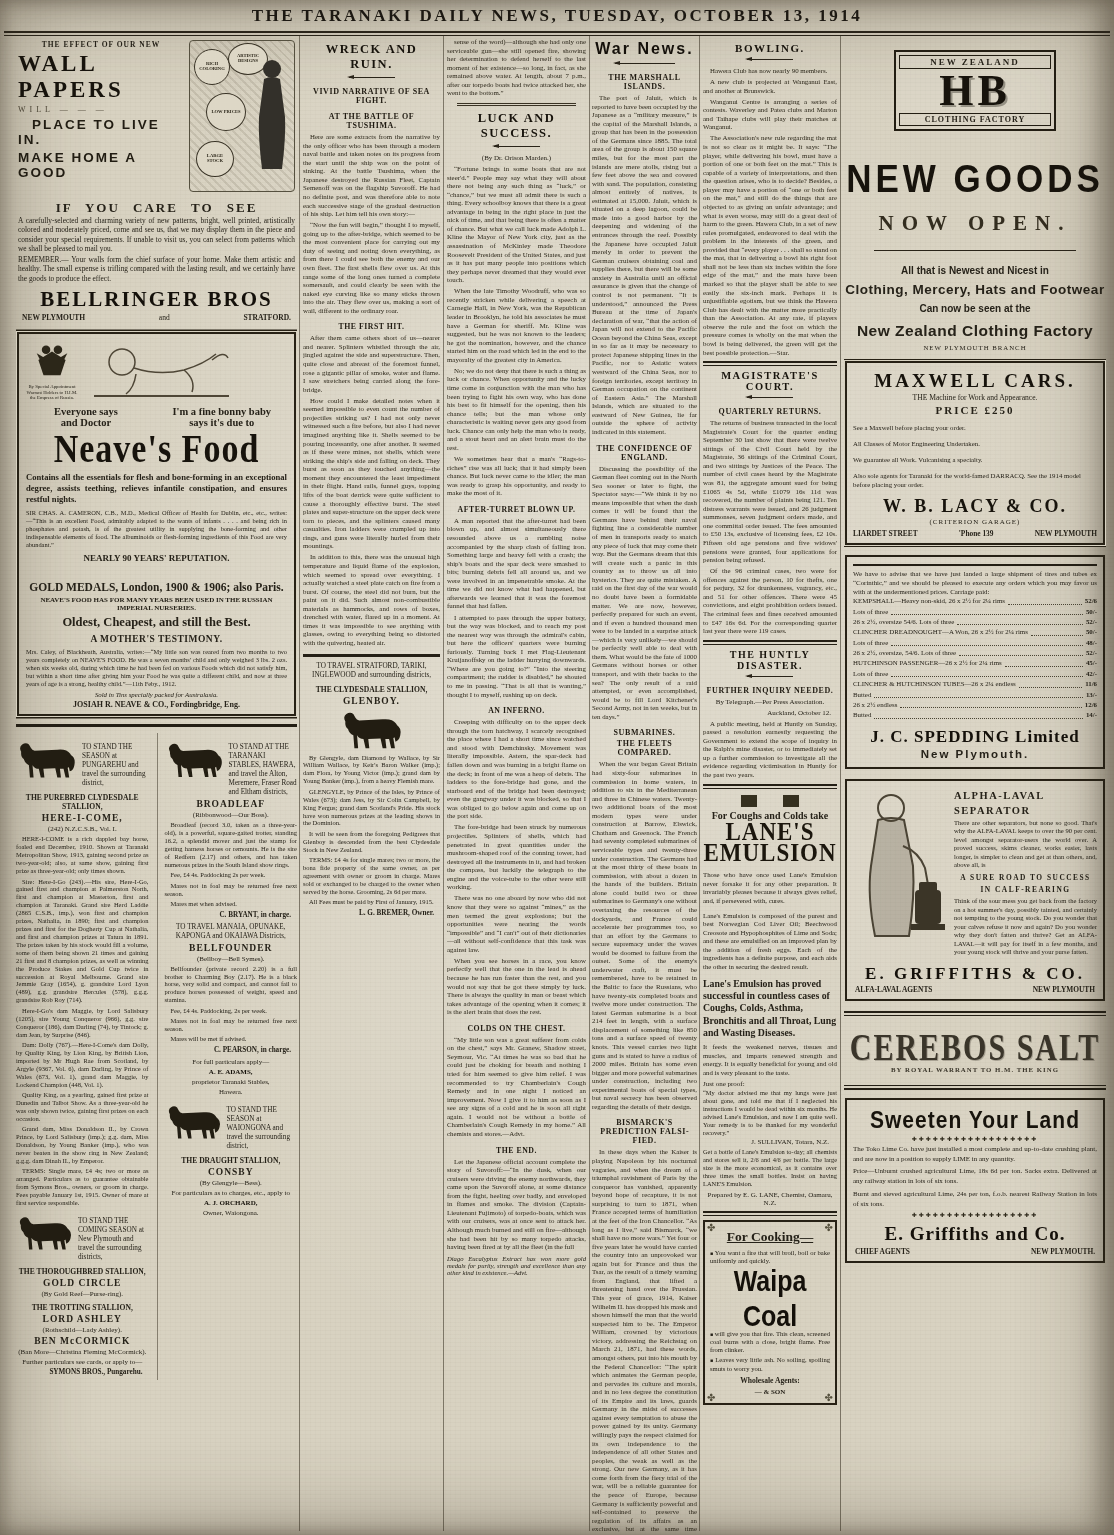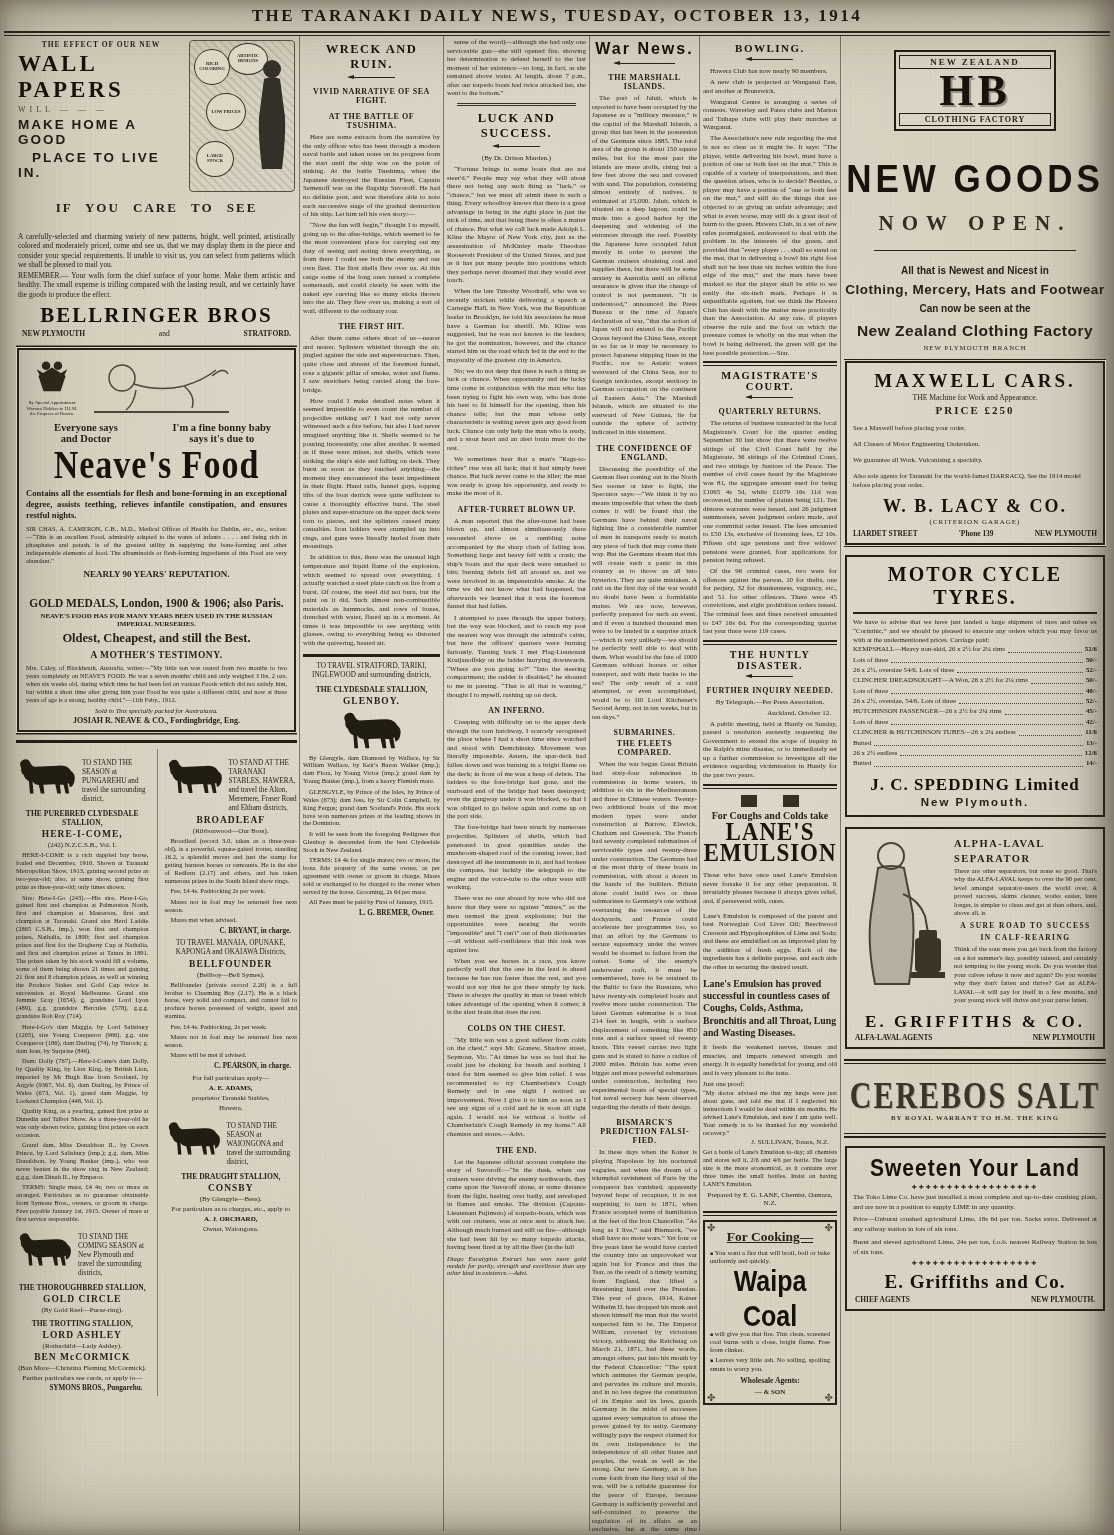--- a/index.html
+++ b/index.html
@@ -41,21 +41,21 @@
   .adbox{border:2px solid #272115;padding:5px 6px;margin:0 1px 10px;background:rgba(255,255,255,0.06);}
   .dbl{box-shadow:0 0 0 1px #d8d2c1, 0 0 0 2px #272115;}
   .adsmall{font-size:6.6px;line-height:1.25;text-align:justify;}
 
   
   #wallad{padding:2px 2px 0;}
   .wp-kicker{font-size:7.5px;font-weight:bold;text-align:center;letter-spacing:1px;}
   .wp-title{font-size:23px;font-weight:bold;letter-spacing:3px;margin:2px 0 0;color:#17130c;}
   .wp-will{font-size:8px;letter-spacing:4px;margin:2px 0;color:#4a4334;}
   .wp-make{font-size:13.5px;font-weight:bold;letter-spacing:2px;font-family:"Liberation Sans",sans-serif;color:#211c12;margin:3px 0 0;}
-  .wp-care{font-size:13px;font-weight:bold;letter-spacing:2px;text-align:center;margin:5px 0 16px;word-spacing:8px;}
+  .wp-care{font-size:13px;font-weight:bold;letter-spacing:2px;text-align:center;margin:5px 0 0;word-spacing:8px;}
   .wp-firm{font-size:21px;font-weight:bold;text-align:center;letter-spacing:2px;margin:4px 0 1px;color:#14100a;}
   .wp-places{display:flex;justify-content:space-between;font-size:7.5px;font-weight:bold;padding:0 4px 4px;}
   .wp-illo{position:relative;width:104px;height:150px;border:1px solid #55503f;border-radius:4px;float:right;margin:0 0 3px 5px;background:
      repeating-linear-gradient(45deg, rgba(70,60,40,0.12) 0 2px, rgba(0,0,0,0) 2px 6px);}
   .badge{position:absolute;border:1px solid #3a3427;border-radius:50%;background:#ddd7c6;font-size:4.6px;font-weight:bold;text-align:center;display:flex;align-items:center;justify-content:center;line-height:1.05;padding:2px;color:#2a2518;}
   .wp-man{position:absolute;right:2px;top:6px;width:40px;height:140px;}
 
   
   #neavesad{border:2px solid #272115;box-shadow:0 0 0 1px #d8d2c1,0 0 0 2.5px #272115;padding:6px 7px 4px;margin:6px 1px 8px;}
   .nv-says{display:flex;justify-content:space-between;font-size:10.5px;font-weight:bold;text-align:center;margin-top:2px;}
@@ -187,22 +187,22 @@
         <div class="badge" style="left:38px;top:2px;width:34px;height:26px">ARTISTIC DESIGNS</div>
         <div class="badge" style="left:16px;top:52px;width:34px;height:32px">LOW PRICES</div>
         <div class="badge" style="left:6px;top:100px;width:32px;height:30px">LARGE STOCK</div>
         <svg class="wp-man" viewBox="0 0 40 120" fill="#33302a">
             <use href="#figure"></use>
           </svg>
       </div>
       <div class="wp-kicker">THE EFFECT OF OUR NEW</div>
       <div class="wp-title">WALL PAPERS</div>
       <div class="wp-will">WILL  — — —</div>
+      <div class="wp-make" style="text-indent:14px">PLACE TO LIVE IN.</div>
       <div class="wp-make">MAKE HOME A GOOD</div>
-      <div class="wp-make" style="text-indent:14px">PLACE TO LIVE IN.</div>
       <div style="clear:both"></div>
       <div class="wp-care">IF YOU CARE TO SEE</div>
       <div class="adsmall" style="font-size:7.4px">A carefully-selected and charming variety of new patterns, bright, well printed, artistically colored and moderately priced, come and see us, that we may display them in the piece and consider your special requirements. If unable to visit us, you can select from patterns which we shall be pleased to mail you.</div>
       <div class="adsmall" style="font-size:7.4px;margin-top:2px">REMEMBER.— Your walls form the chief surface of your home. Make them artistic and healthy. The small expense is trifling compared with the lasting result, and we certainly have the goods to produce the effect.</div>
       <div class="wp-firm">BELLRINGER BROS</div>
       <div class="wp-places">
         <span>NEW PLYMOUTH</span>
         <span style="font-weight:normal">and</span>
         <span>STRATFORD.</span>
       </div>
@@ -517,21 +517,20 @@
       <div class="mx-firm">W. B. LACY &amp; CO.</div>
       <div class="mx-gar">(CRITERION GARAGE)</div>
       <div class="mx-row">
         <span>LIARDET STREET</span>
         <span>'Phone 139</span>
         <span>NEW PLYMOUTH</span>
       </div>
     </div>
 
     <div class="adbox">
-      <div class="ty-name">MOTOR CYCLE TYRES.</div>
       <div class="ty-rule"></div>
       <div class="ty-intro">We have to advise that we have just landed a large shipment of tires and tubes ex “Corinthic,” and we should be pleased to execute any orders which you may favor us with at the undermentioned prices.  Carriage paid:</div>
       <div>
           <div class="prow">
             <span class="lbl">KEMPSHALL—Heavy non-skid, 26 x 2½ for 2¼ rims</span>
             <span class="dots"></span>
             <span class="prc">52/6</span>
           </div>
           <div class="prow">
             <span class="lbl">Lots of three</span>

